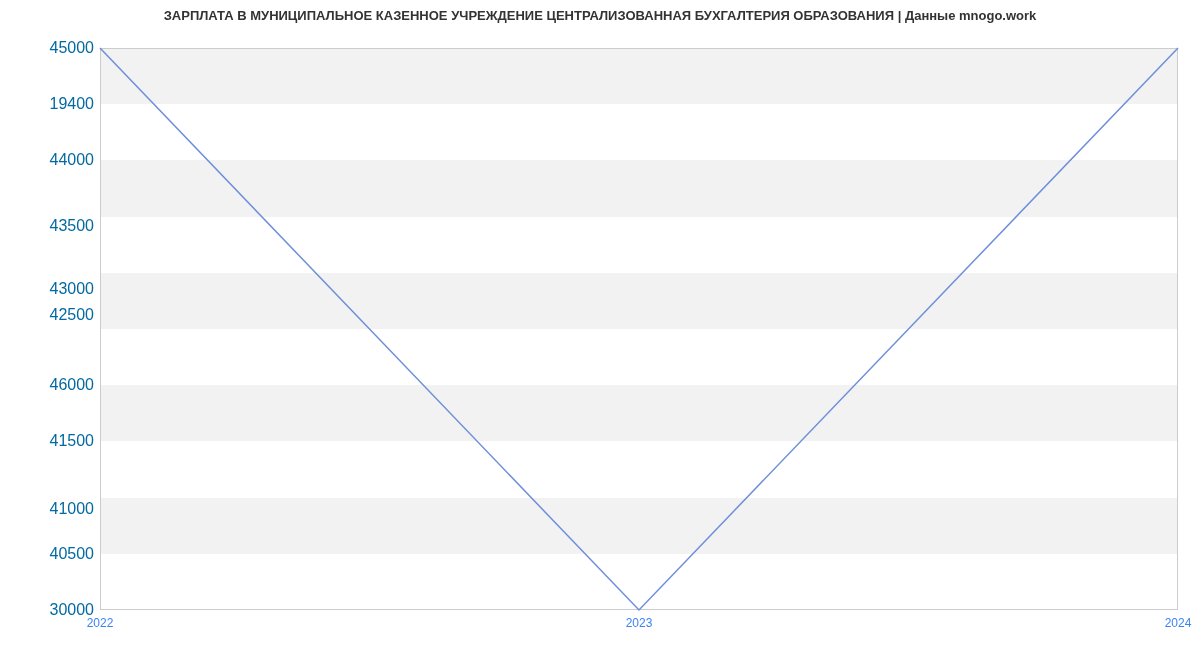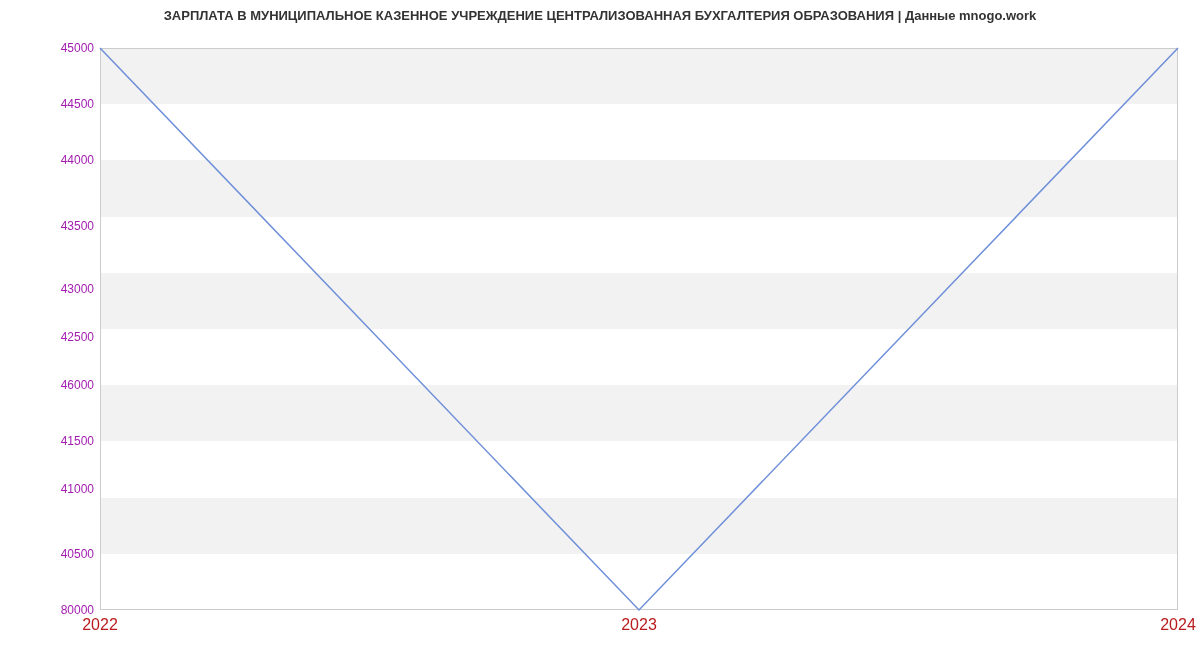--- a/index.html
+++ b/index.html
@@ -29,31 +29,31 @@
     color: #333;
   }
   .plot-area {
     position: absolute;
     background: #ffffff;
   }
   .y-tick-label {
     position: absolute;
     right: 100%;
     transform: translateY(-50%);
-    font-size: 12px;
-    color: #a21caf;
+    font-size: 16px;
+    color: #0369a1;
     padding-right: 6px;
     white-space: nowrap;
   }
   .x-tick-label {
     position: absolute;
     top: 100%;
     transform: translateX(-50%);
-    font-size: 16px;
-    color: #b91c1c;
+    font-size: 12px;
+    color: #3b82f6;
     padding-top: 6px;
     white-space: nowrap;
   }
   .grid-band {
     position: absolute;
     left: 0;
     width: 100%;
     background: #f2f2f2;
   }
   svg.line-layer {
@@ -82,28 +82,28 @@
   <div class="plot-area" id="plot" style="left: 100px; top: 48px; width: 1078px; height: 562px;">
       <div class="grid-band" style="top: 0px; height: 56.2px;"></div>
       <div class="grid-band" style="top: 112.4px; height: 56.2px;"></div>
       <div class="grid-band" style="top: 224.8px; height: 56.2px;"></div>
       <div class="grid-band" style="top: 337.2px; height: 56.2px;"></div>
       <div class="grid-band" style="top: 449.6px; height: 56.2px;"></div>
     <svg class="line-layer" id="svg" preserveAspectRatio="none" viewBox="0 0 1078 562">
         <rect x="0.5" y="0.5" width="1077" height="561" fill="none" class="axis-line"></rect>
         <path d="M0 0 L539 562 L1078 0" class="data-line" stroke="#6e8fd9"></path>
       </svg>
-  <div class="y-tick-label" style="top: 562px;">80000</div>
+  <div class="y-tick-label" style="top: 562px;">30000</div>
       <div class="y-tick-label" style="top: 505.8px; margin-left: 29px;">40500</div>
-      <div class="y-tick-label" style="top: 441px; margin-left: 11px;">41000</div>
+      <div class="y-tick-label" style="top: 461px; margin-left: 11px;">41000</div>
       <div class="y-tick-label" style="top: 393.4px; text-align: center;">41500</div>
       <div class="y-tick-label" style="top: 337.2px;">46000</div>
-      <div class="y-tick-label" style="top: 289px;">42500</div>
+      <div class="y-tick-label" style="top: 267px;">42500</div>
       <div class="y-tick-label" style="top: 241px;">43000</div>
       <div class="y-tick-label" style="top: 178px;">43500</div>
       <div class="y-tick-label" style="top: 112.4px; text-align: right;">44000</div>
-      <div class="y-tick-label" style="top: 56.2px;">44500</div>
+      <div class="y-tick-label" style="top: 56.2px;">19400</div>
       <div class="y-tick-label" style="top: 0px;">45000</div>
       <div class="x-tick-label" style="left: 0px;">2022</div>
       <div class="x-tick-label" style="left: 539px; text-align: center;">2023</div>
       <div class="x-tick-label" style="left: 1078px;">2024</div>
     </div>
 </div>
 
 </body></html>

